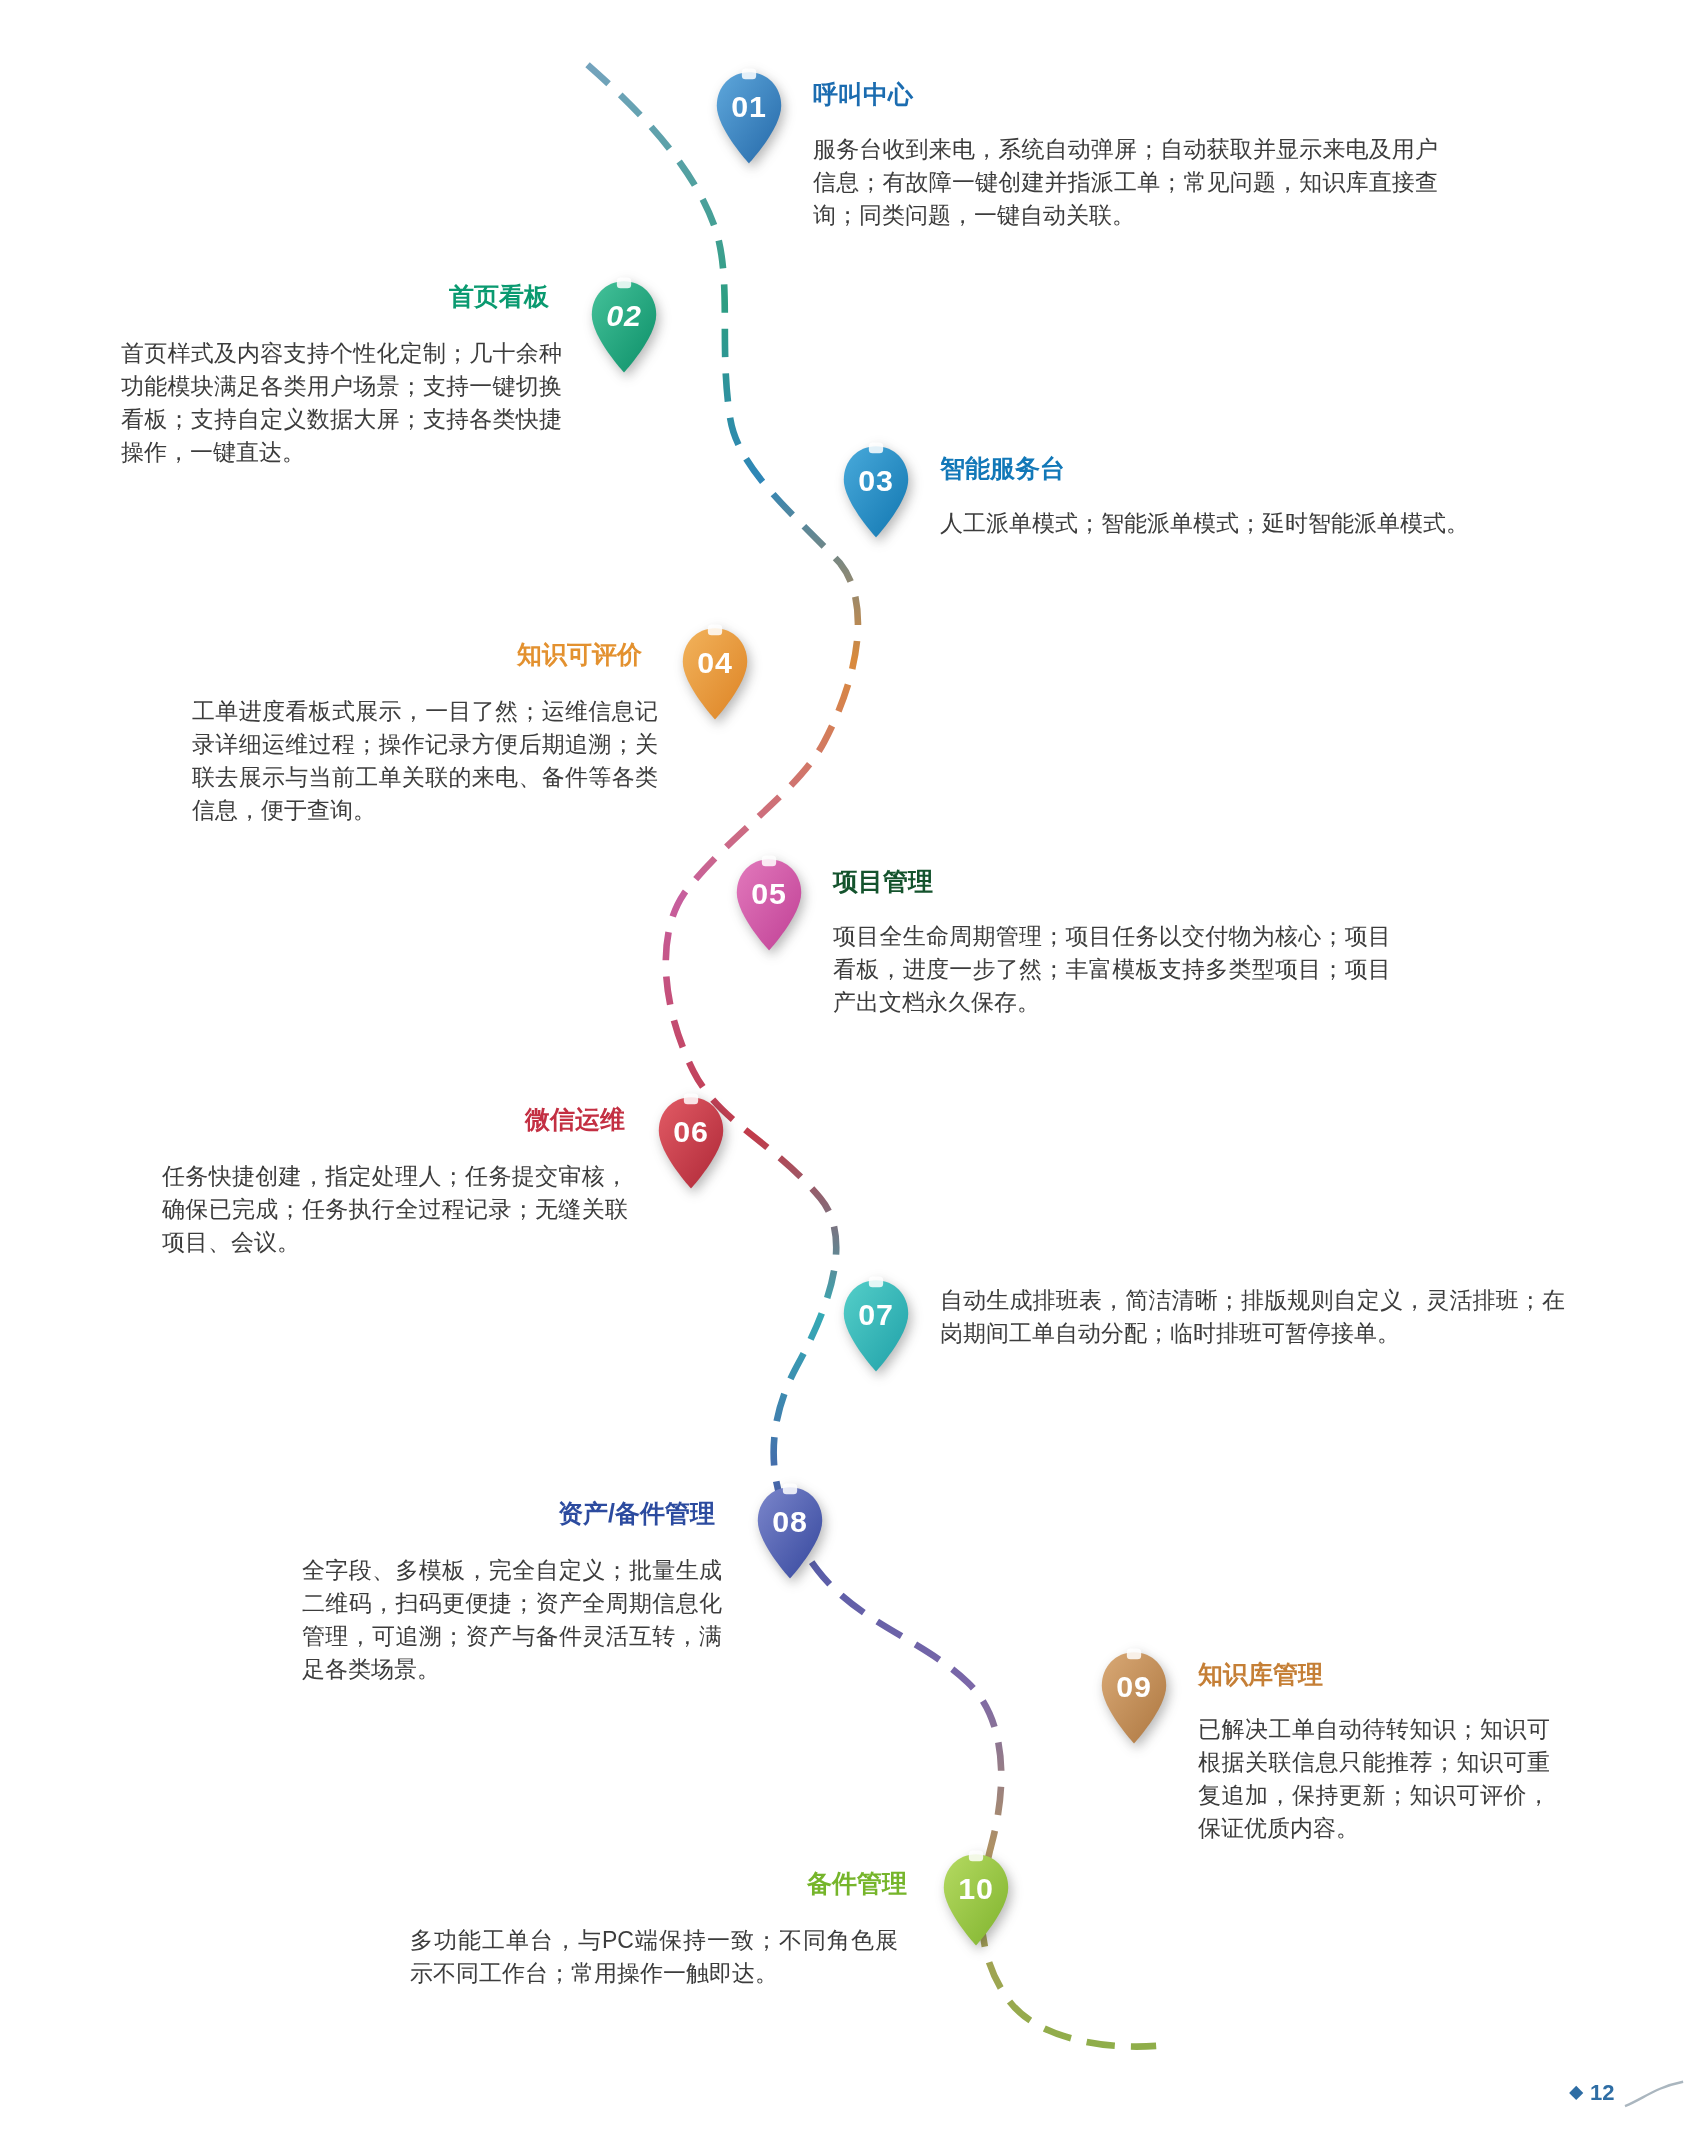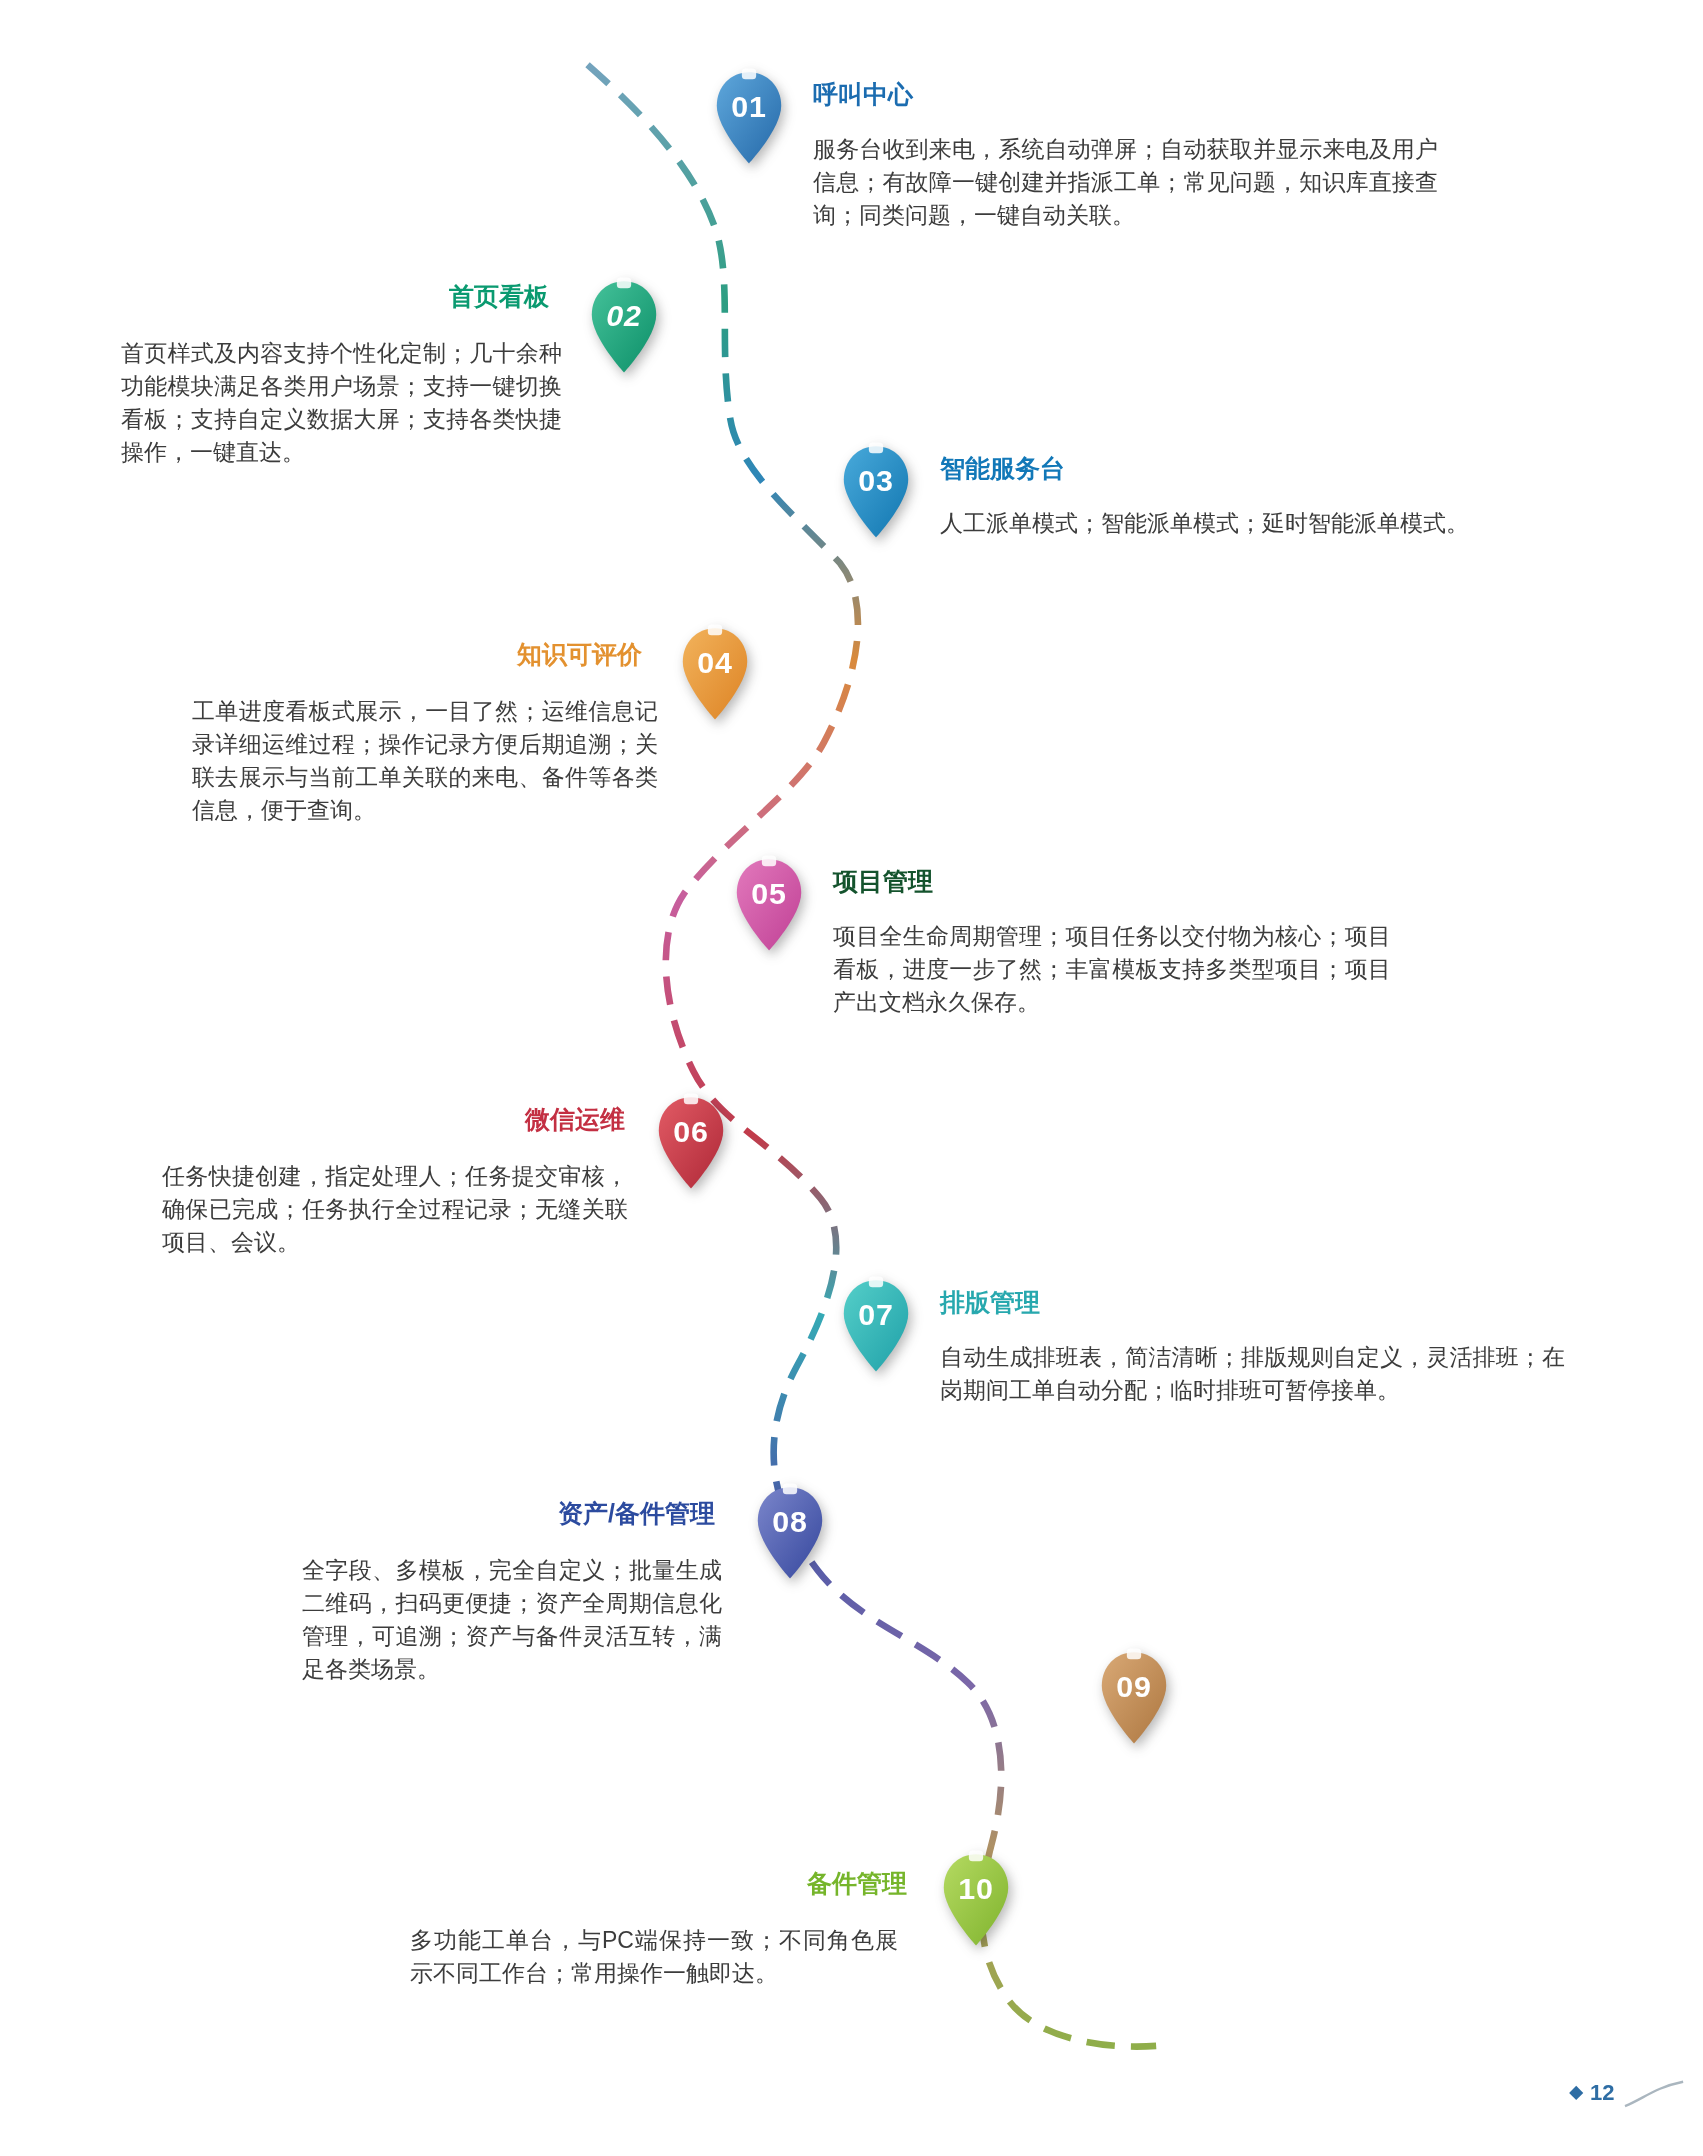--- a/index.html
+++ b/index.html
@@ -244,21 +244,20 @@
         <stop offset="0" stop-color="#55cfc9"></stop>
         <stop offset="1" stop-color="#1fa0a8"></stop>
       </linearGradient>
         </defs>
       <path d="M40 0C19.5 0 4 16 4 37.5 C4 63 40 102 40 102 C40 102 76 63 76 37.5 C76 16 60.5 0 40 0Z" fill="url(#pg6)"></path>
       <rect x="32" y="-4" width="16" height="12" rx="4" fill="#ffffff" opacity="0.85"></rect>
       <text class="pin-num" x="40" y="50" text-anchor="middle">07</text>
     </svg>
   </div>
   <div class="text">
-    <h3 class="title" style="color: rgb(39, 168, 174);">排版管理</h3>
     <p class="desc">自动生成排班表，简洁清晰；排版规则自定义，灵活排班；在岗期间工单自动分配；临时排班可暂停接单。</p>
   </div>
 </section>
 
 <section class="item left item-8">
   <div class="pin">
     <svg viewBox="0 -8 80 114" width="72" height="102">
       <defs>
           <linearGradient id="pg7" x1="0" y1="0" x2="1" y2="1">
         <stop offset="0" stop-color="#7b86cb"></stop>
@@ -282,20 +281,24 @@
       <defs>
           <linearGradient id="pg8" x1="0" y1="0" x2="1" y2="1">
         <stop offset="0" stop-color="#d9a976"></stop>
         <stop offset="1" stop-color="#ad7740"></stop>
       </linearGradient>
         </defs>
       <path d="M40 0C19.5 0 4 16 4 37.5 C4 63 40 102 40 102 C40 102 76 63 76 37.5 C76 16 60.5 0 40 0Z" fill="url(#pg8)"></path>
       <rect x="32" y="-4" width="16" height="12" rx="4" fill="#ffffff" opacity="0.85"></rect>
       <text class="pin-num" x="40" y="50" text-anchor="middle">09</text>
     </svg>
+  </div>
+  <div class="text">
+    <h3 class="title" style="color: rgb(197, 127, 54);">知识库管理</h3>
+    <p class="desc">已解决工单自动待转知识；知识可根据关联信息只能推荐；知识可重复追加，保持更新；知识可评价，保证优质内容。</p>
   </div>
 </section>
 
 <section class="item left item-10">
   <div class="pin">
     <svg viewBox="0 -8 80 114" width="72" height="102">
       <defs>
           <linearGradient id="pg9" x1="0" y1="0" x2="1" y2="1">
         <stop offset="0" stop-color="#b5da62"></stop>
         <stop offset="1" stop-color="#7fb32d"></stop>

